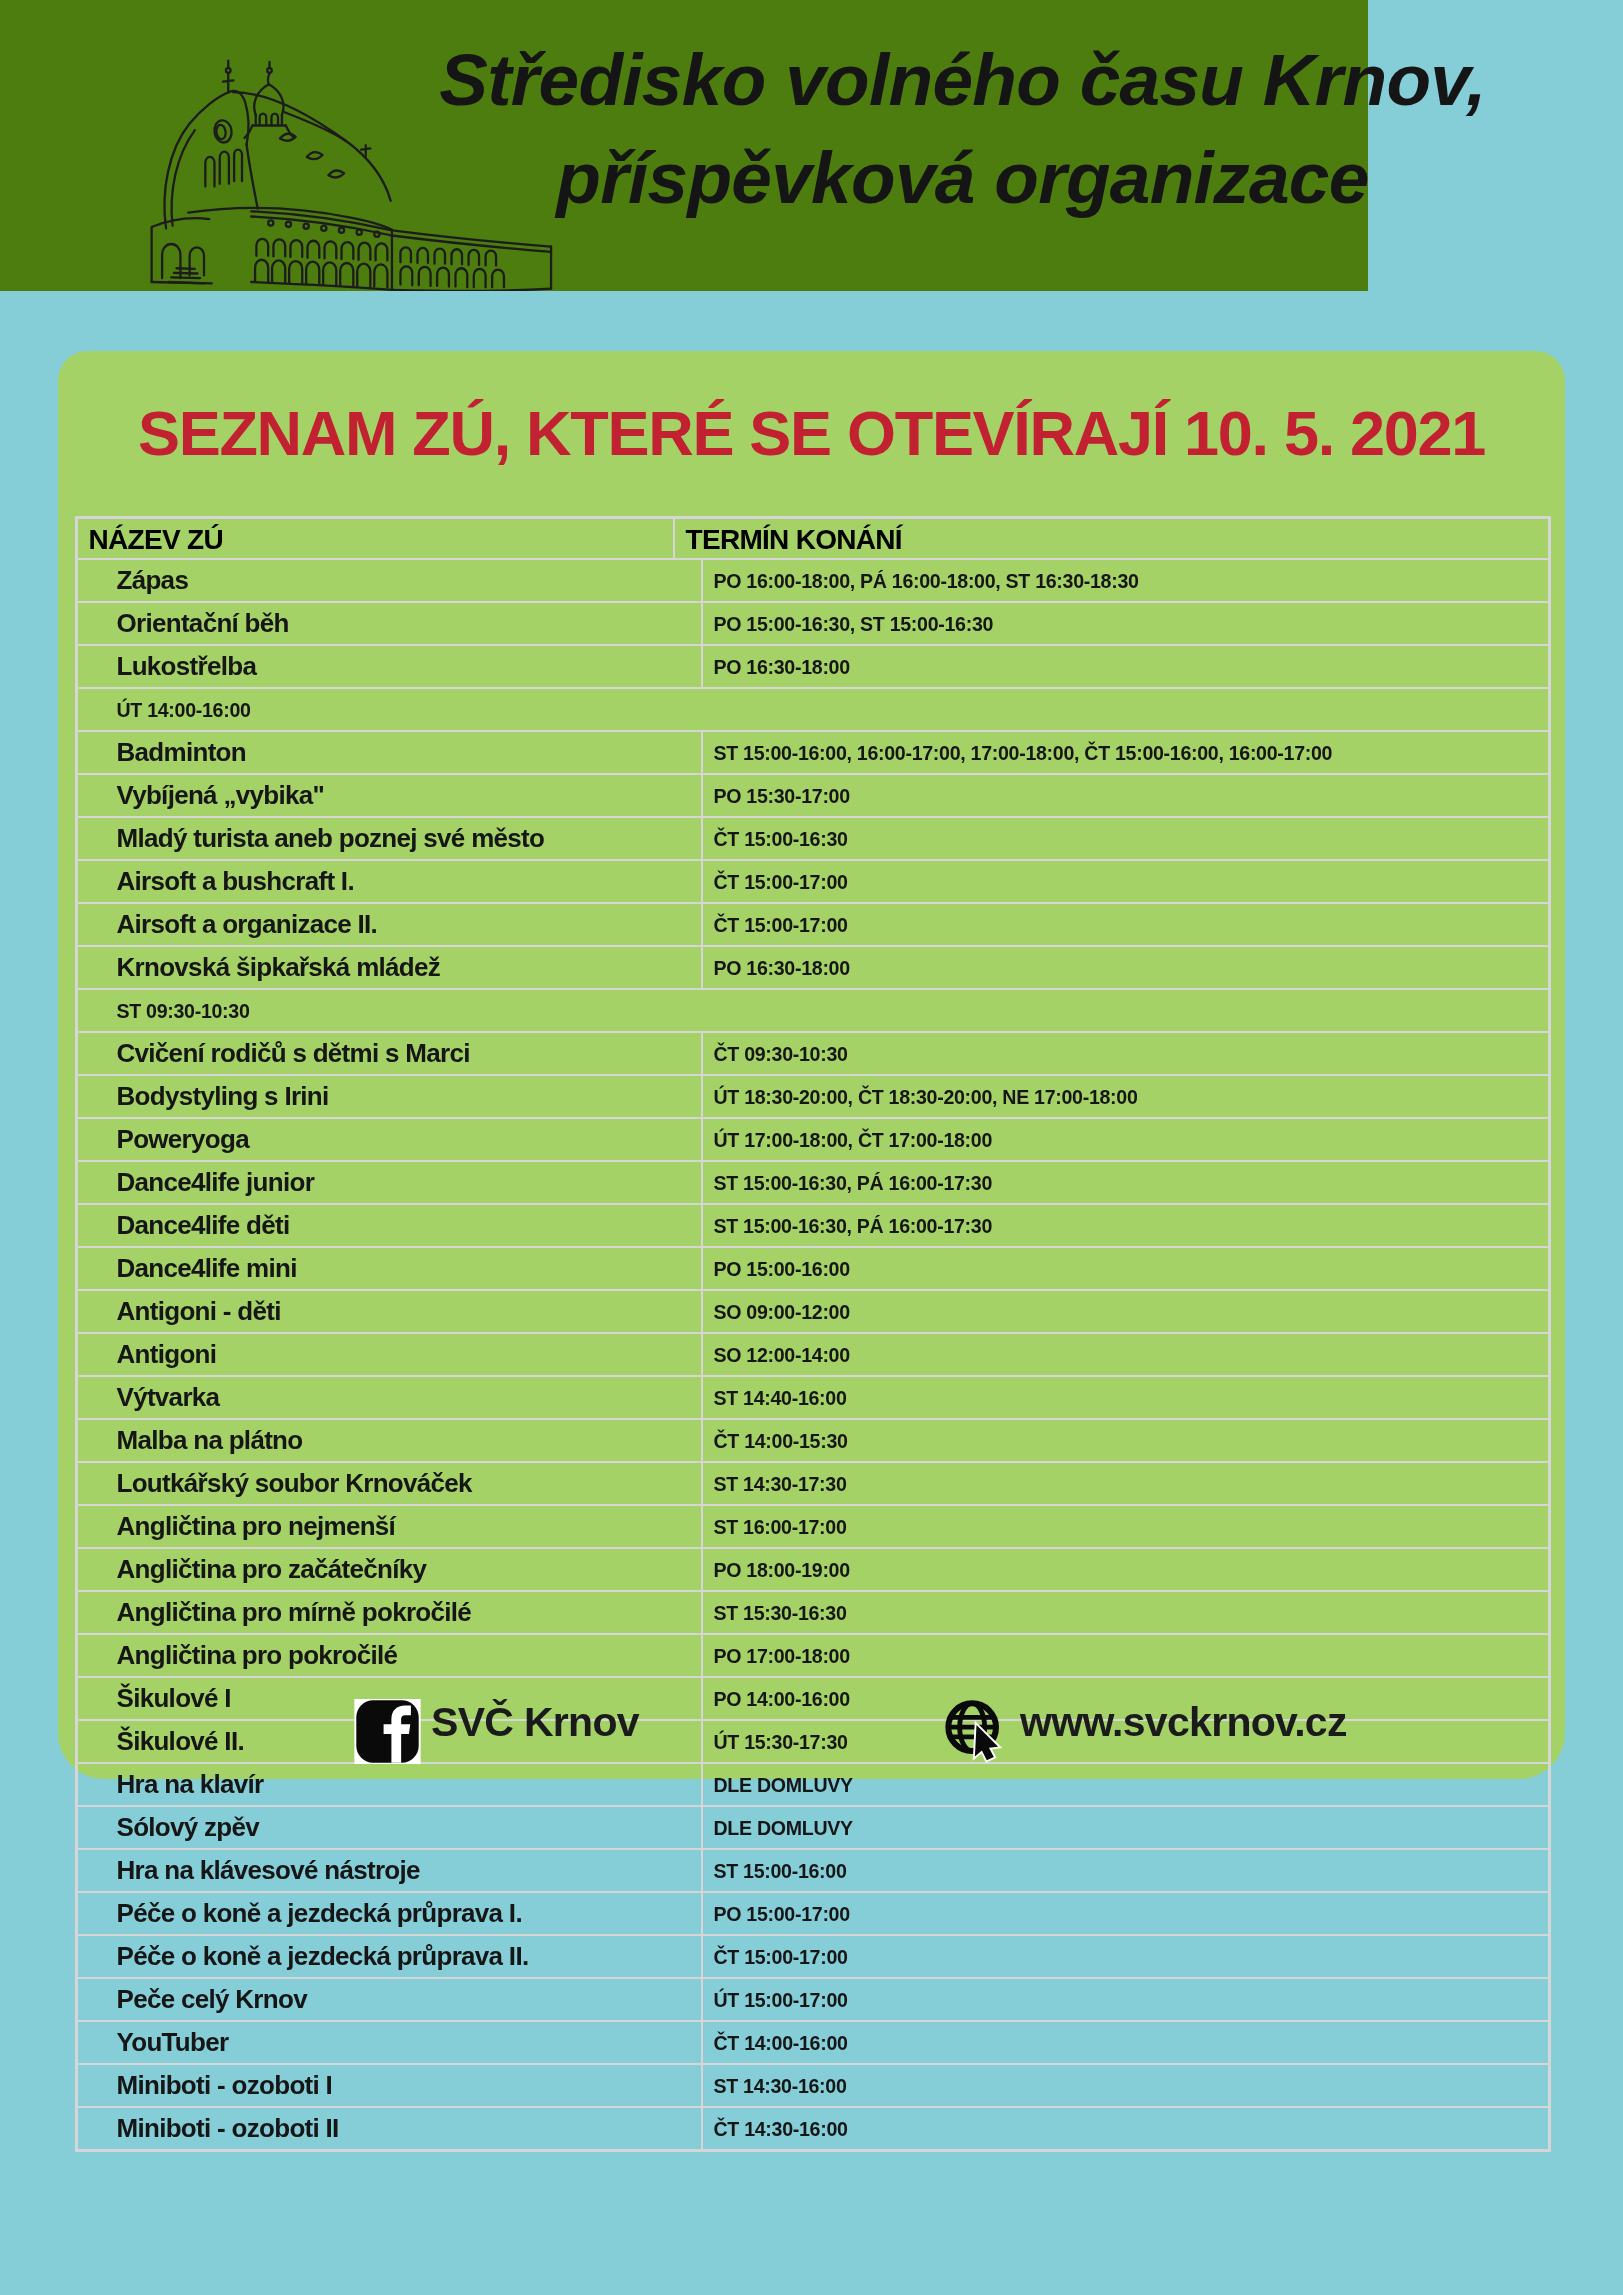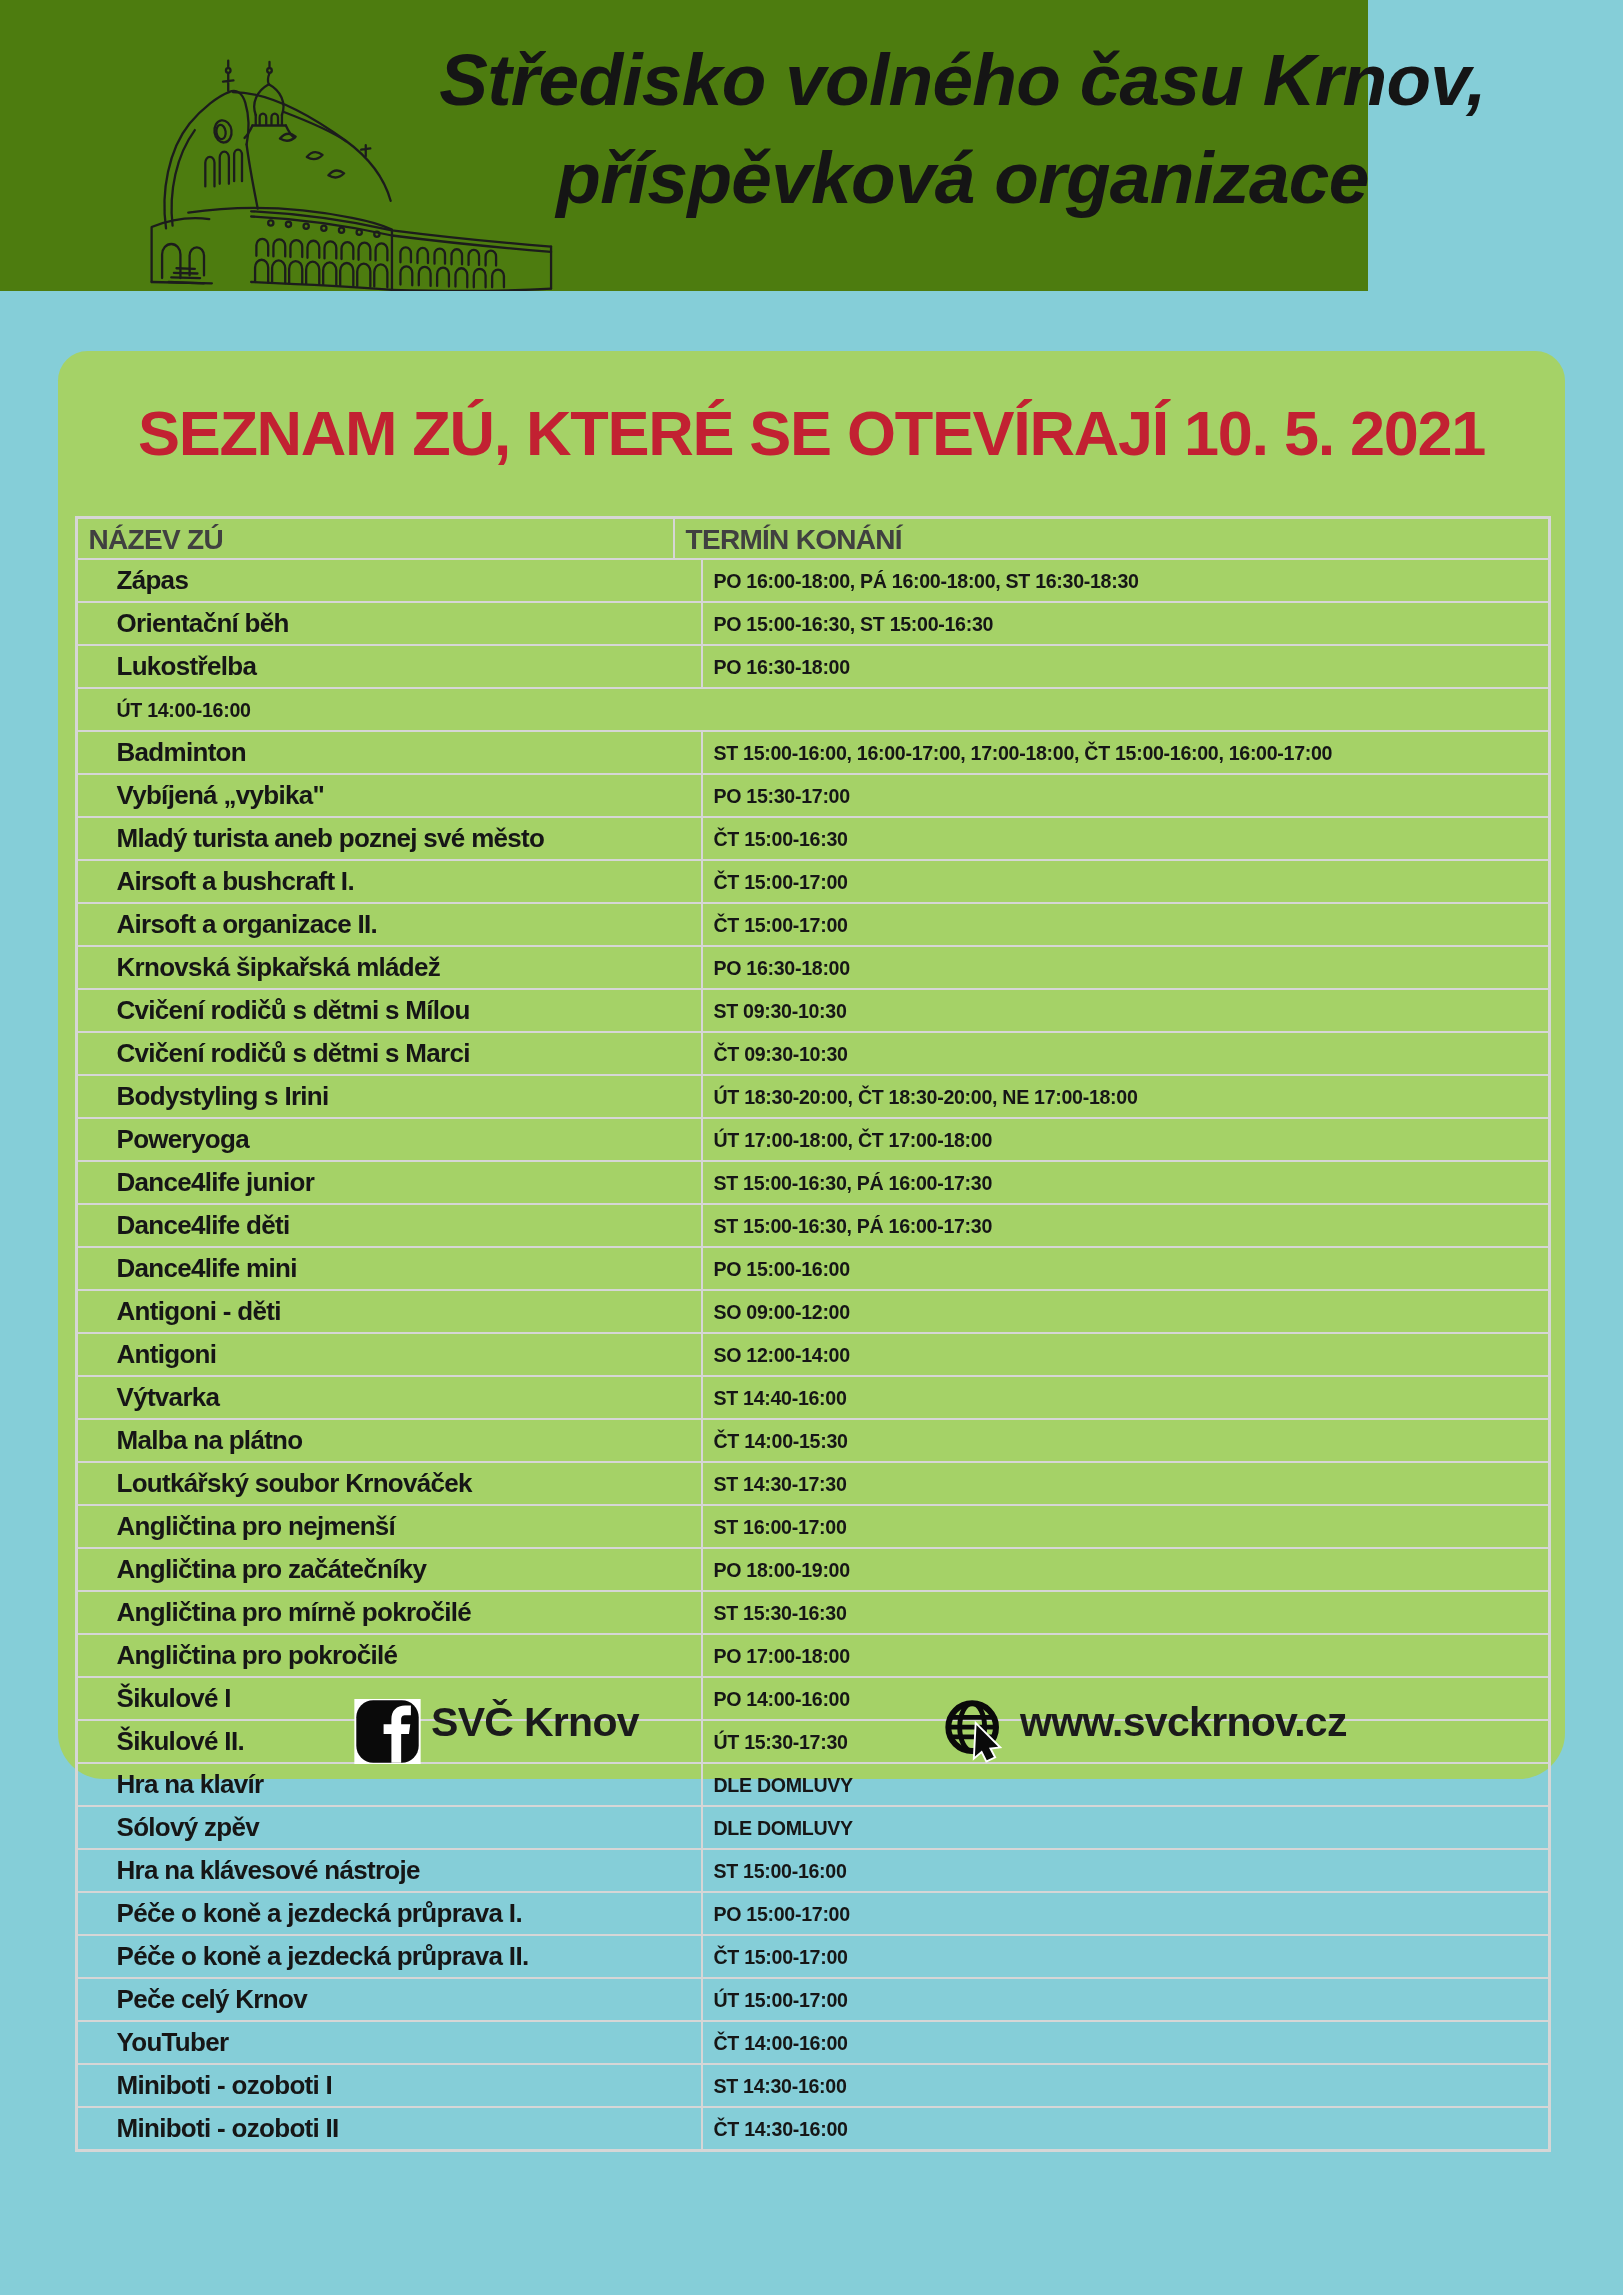--- a/index.html
+++ b/index.html
@@ -18,21 +18,21 @@
            text-align:center;font-size:63px;font-weight:800;letter-spacing:-1.3px;color:#c22132;}
   
   .table{position:absolute;left:17px;top:165px;width:1476px;box-sizing:border-box;
          border:3.3px solid #d6d6d6;}
   .thead,.trow{display:flex;}
   .thead{height:39px;}
   .trow{height:41px;border-top:2.6px solid #d6d6d6;padding-left:28px;}
   .c1{width:597px;box-sizing:border-box;border-right:2.6px solid #d6d6d6;padding-left:10.5px;
       overflow:hidden;white-space:nowrap;}
   .c2{flex:1;padding-left:10.5px;overflow:hidden;white-space:nowrap;}
-  .thead .c1,.thead .c2{color:#404040;font-weight:800;font-size:28px;line-height:41px;letter-spacing:-0.7px;}
+  .thead .c1,.thead .c2{color:#000000;font-weight:800;font-size:28px;line-height:41px;letter-spacing:-0.7px;}
   .name{color:#161616;font-weight:bold;font-size:26px;line-height:41px;letter-spacing:-0.7px;}
   .time{color:#161616;font-weight:bold;font-size:19.6px;line-height:42px;letter-spacing:-0.3px;}
   
   .pfooter{position:absolute;left:0;bottom:0;width:100%;height:80px;}
   .fgroup{position:absolute;top:0;height:80px;display:flex;align-items:flex-start;gap:10px;}
   .fgroup.fb{left:296px;}
   .fgroup.web{left:885px;}
   .flabel{font-weight:bold;font-size:41px;color:#1b1b1b;letter-spacing:-0.7px;}
   .icon-box{width:67px;height:65px;}
 </style>
@@ -186,21 +186,20 @@
     <div class="c1 name">Airsoft a organizace II.</div>
     <div class="c2 time">ČT 15:00-17:00</div>
   </div>
 
   <div class="trow">
     <div class="c1 name">Krnovská šipkařská mládež</div>
     <div class="c2 time">PO 16:30-18:00</div>
   </div>
 
   <div class="trow">
-    <div class="c1 name">Cvičení rodičů s dětmi s Mílou</div>
     <div class="c2 time">ST 09:30-10:30</div>
   </div>
 
   <div class="trow">
     <div class="c1 name">Cvičení rodičů s dětmi s Marci</div>
     <div class="c2 time">ČT 09:30-10:30</div>
   </div>
 
   <div class="trow">
     <div class="c1 name">Bodystyling s Irini</div>

